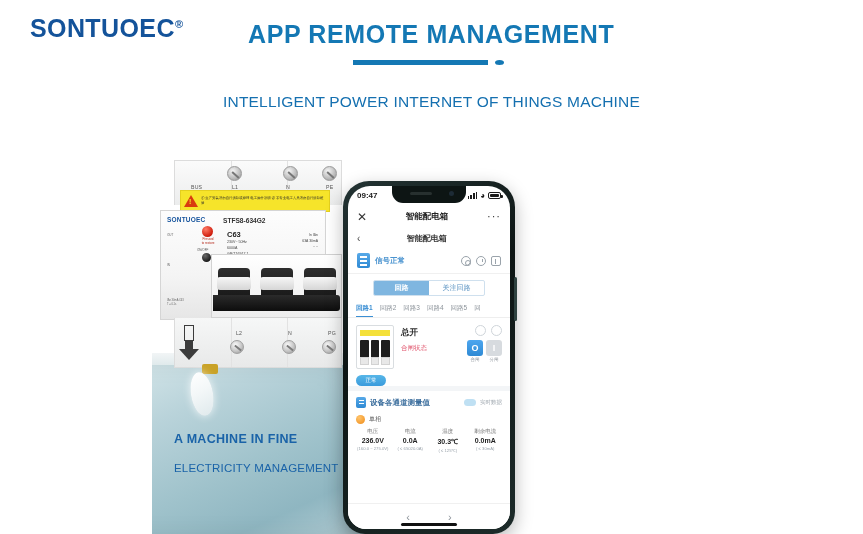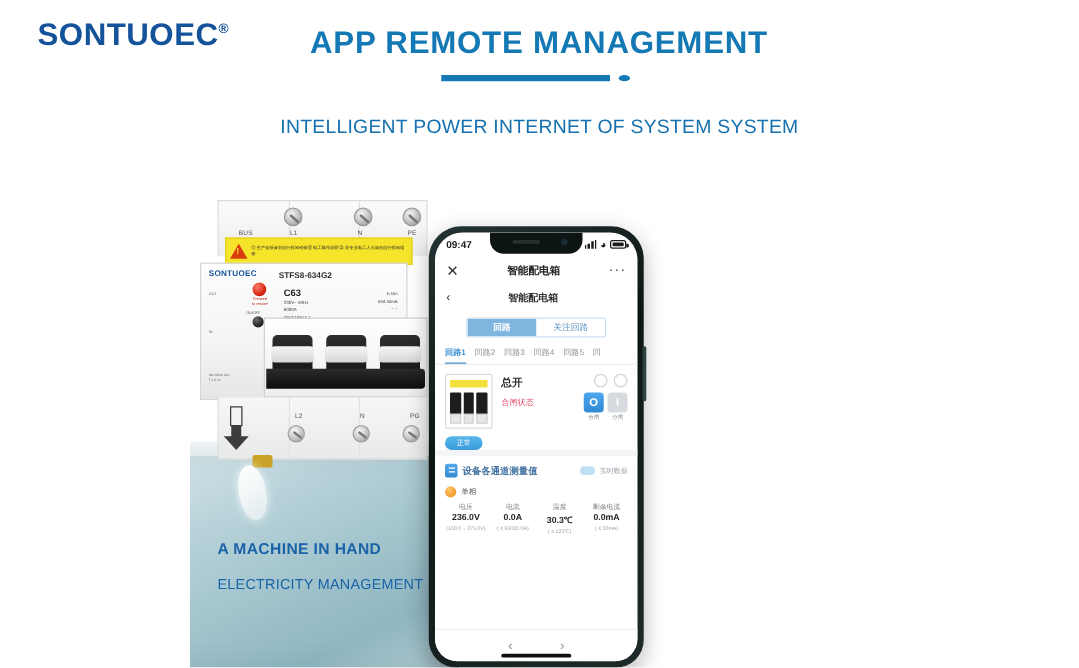--- a/index.html
+++ b/index.html
@@ -285,27 +285,27 @@
   <div class="brand">
     <span>SONTUOEC</span><sup>®</sup>
   </div>
 
   <div class="headline">APP REMOTE MANAGEMENT</div>
   <div class="rule-wrap">
     <div class="rule-bar"></div>
     <div class="rule-dot"></div>
   </div>
 
-  <div class="sub1">INTELLIGENT POWER INTERNET OF SYSTEM SYSTEM</div>
+  <div class="sub1">INTELLIGENT POWER INTERNET OF THINGS MACHINE</div>
 
   <div class="stage">
 
     <div class="pedestal-top"></div>
     <div class="pedestal"></div>
-    <div class="ped-label1">A MACHINE IN HAND</div>
+    <div class="ped-label1">A MACHINE IN FINE</div>
     <div class="ped-label2">ELECTRICITY MANAGEMENT</div>
 
     <div class="breaker">
 
       <div class="brk-top">
         <div class="divider" style="left:56px"></div>
         <div class="divider" style="left:112px"></div>
         <div class="term" style="left:52px;top:5px"></div>
         <div class="term" style="left:108px;top:5px"></div>
         <div class="term" style="left:147px;top:5px"></div>
@@ -406,20 +406,29 @@
         <div class="ttl">智能配电箱</div>
         <div class="dots">···</div>
       </div>
 
       <div class="subbar">
         <div class="bk">‹</div>
         <div class="t2">智能配电箱</div>
         <div style="width:8px"></div>
       </div>
 
+      <div class="signal-row">
+        <div class="sig-ic"></div>
+        <div class="sig-txt">信号正常</div>
+        <div class="sig-icons">
+          <div class="ic-circ gear"></div>
+          <div class="ic-circ clock"></div>
+          <div class="ic-sq"></div>
+        </div>
+      </div>
 
       <div class="seg-wrap">
         <div class="seg">
           <div class="on">回路</div>
           <div>关注回路</div>
         </div>
       </div>
 
       <div class="tabs">
         <span class="act">回路1</span>

